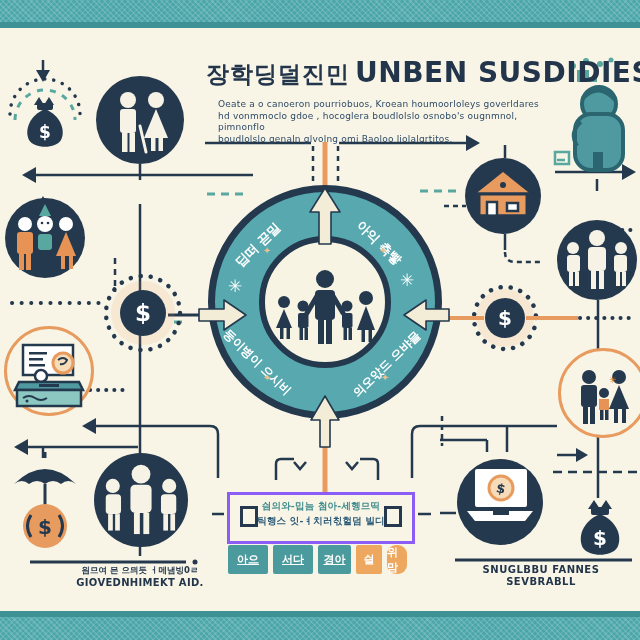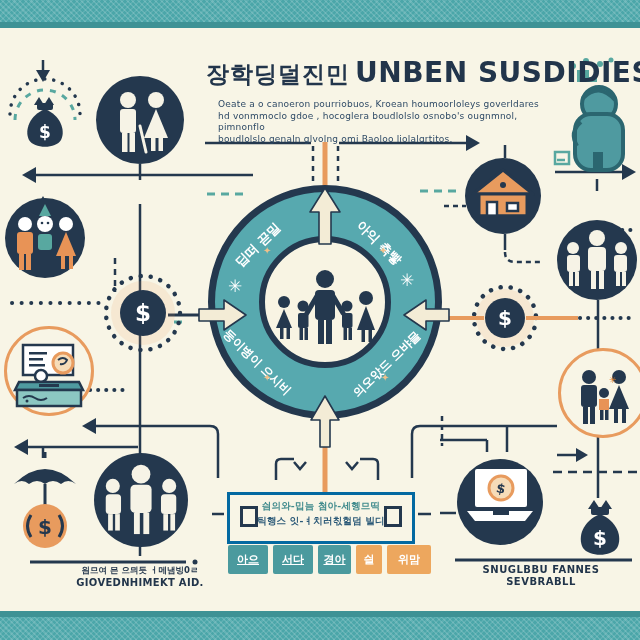--- a/index.html
+++ b/index.html
@@ -18,21 +18,21 @@
   .node-navy{background:#24384e;border-radius:50%;z-index:4;}
   .ring-outer{left:208px;top:185px;width:220px;height:220px;border:7px solid #24384e;
               background:#57a9af;border-radius:50%;z-index:2;}
   .ring-inner{left:259px;top:236px;width:120px;height:120px;border:6px solid #24384e;
               background:#f8f4e3;border-radius:50%;z-index:2;}
   .ringtxt{z-index:3;color:#fff;font-weight:bold;text-align:center;white-space:nowrap;}
   .dollar{color:#fff;font-weight:bold;display:flex;align-items:center;justify-content:center;
           width:100%;height:100%;}
   .glow{box-shadow:0 0 0 9px rgba(232,155,94,.14);}
   .lbl{z-index:5;text-align:center;color:#22354b;font-weight:bold;}
-  .panel{left:227px;top:492px;width:182px;height:46px;border:3px solid #0369a1;background:#f8f5e6;
+  .panel{left:227px;top:492px;width:182px;height:46px;border:3px solid #8b5cf6;background:#f8f5e6;
          z-index:4;text-align:center;}
   .panel .l1{margin-top:5px;font-size:9.5px;font-weight:bold;color:#3f8a8c;letter-spacing:.2px;}
   .panel .l2{margin-top:2px;font-size:9.5px;font-weight:bold;color:#2c5a78;letter-spacing:.2px;}
   .notch{border:3px solid #24384e;background:transparent;z-index:5;}
   .pbtn{z-index:5;display:flex;align-items:center;justify-content:center;color:#fff;
         font-size:11px;font-weight:bold;border-radius:2px;height:29px;top:545px;}
   .bt{background:#4b9a9e;text-decoration:underline;} .bo{background:#eda75e;}
   svg{display:block;}
 </style>
 </head>
@@ -377,15 +377,15 @@
     <div class="l1">싐의와-밉늠 첨아-세헹므띡</div>
     <div class="l2">틱행스 잇-ㅕ치러칛헐덤 빌디</div>
   </div>
   <div class="abs notch" style="left:240px;top:506px;width:12px;height:15px;"></div>
   <div class="abs notch" style="left:384px;top:506px;width:12px;height:15px;"></div>
 
   <div class="abs pbtn bt" style="left:228px;width:40px;">아으</div>
   <div class="abs pbtn bt" style="left:273px;width:40px;">서다</div>
   <div class="abs pbtn bt" style="left:318px;width:33px;">경아</div>
   <div class="abs pbtn bo" style="left:356px;width:26px;">싈</div>
-  <div class="abs pbtn bo" style="left:387px;width:44px;">위맘</div>
+  <div class="abs pbtn bo" style="left:387px;width:20px;border-radius:9px;">위맘</div>
 
 </div>
 
 </body></html>

